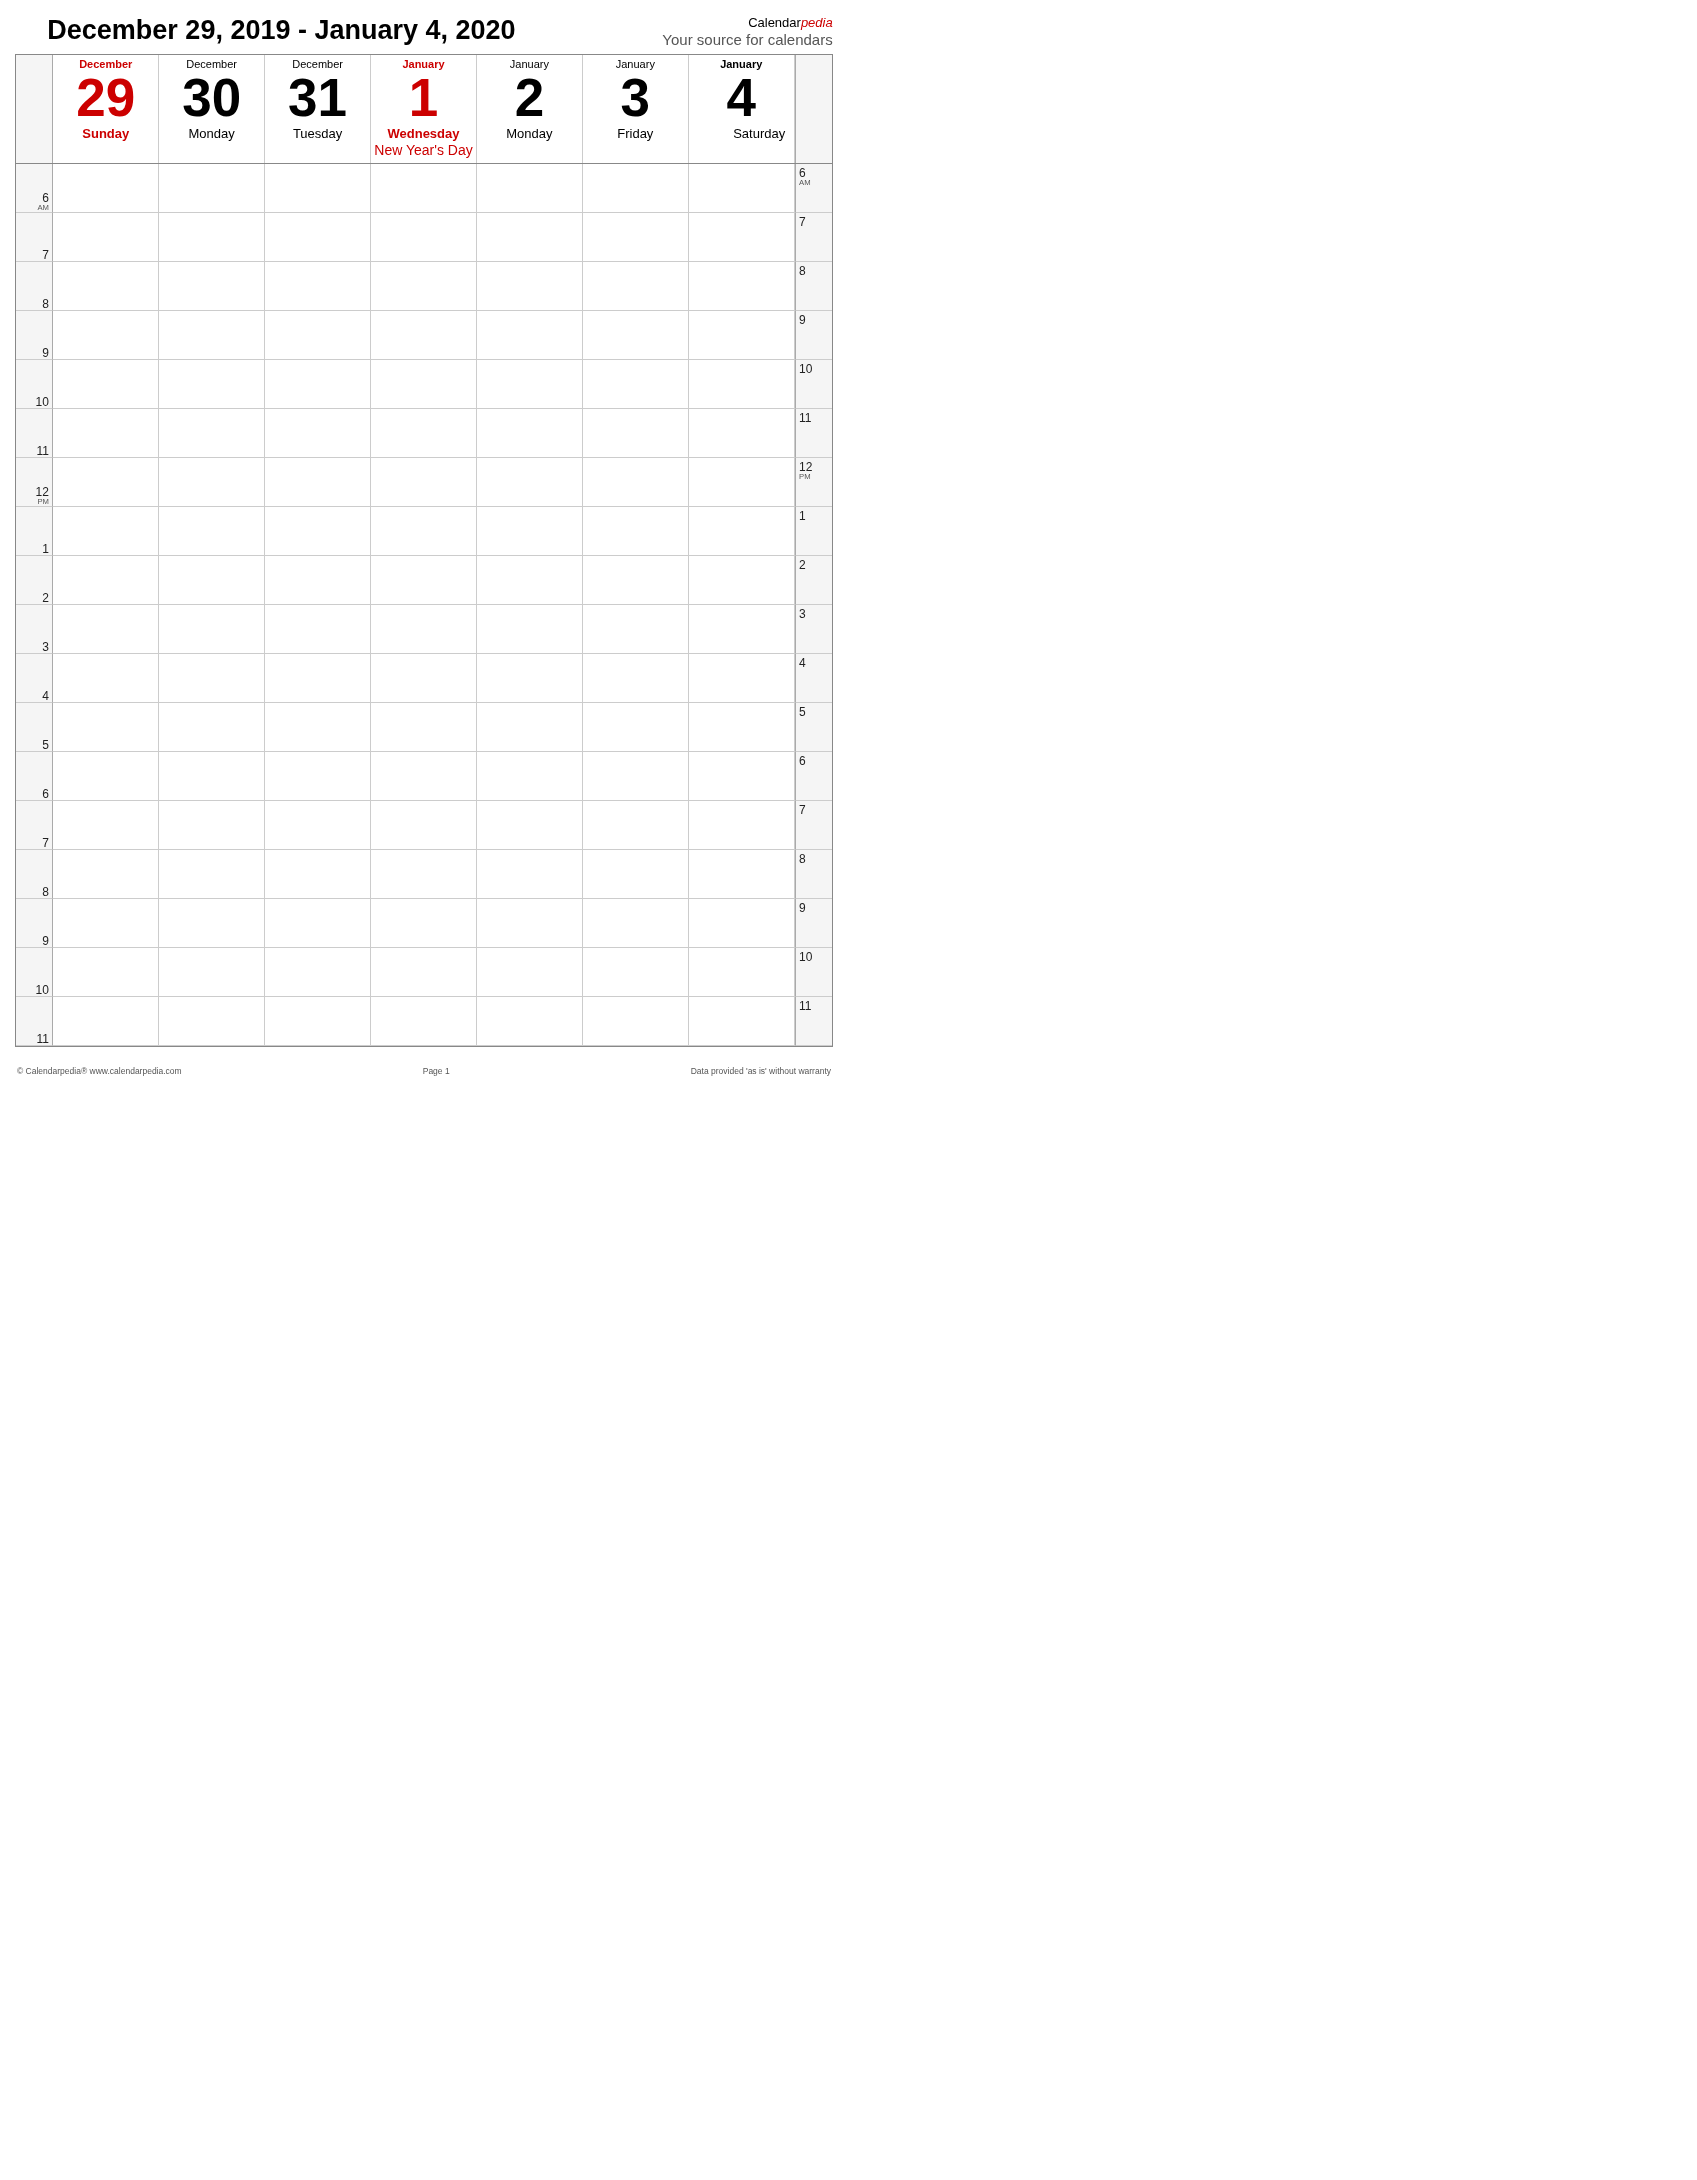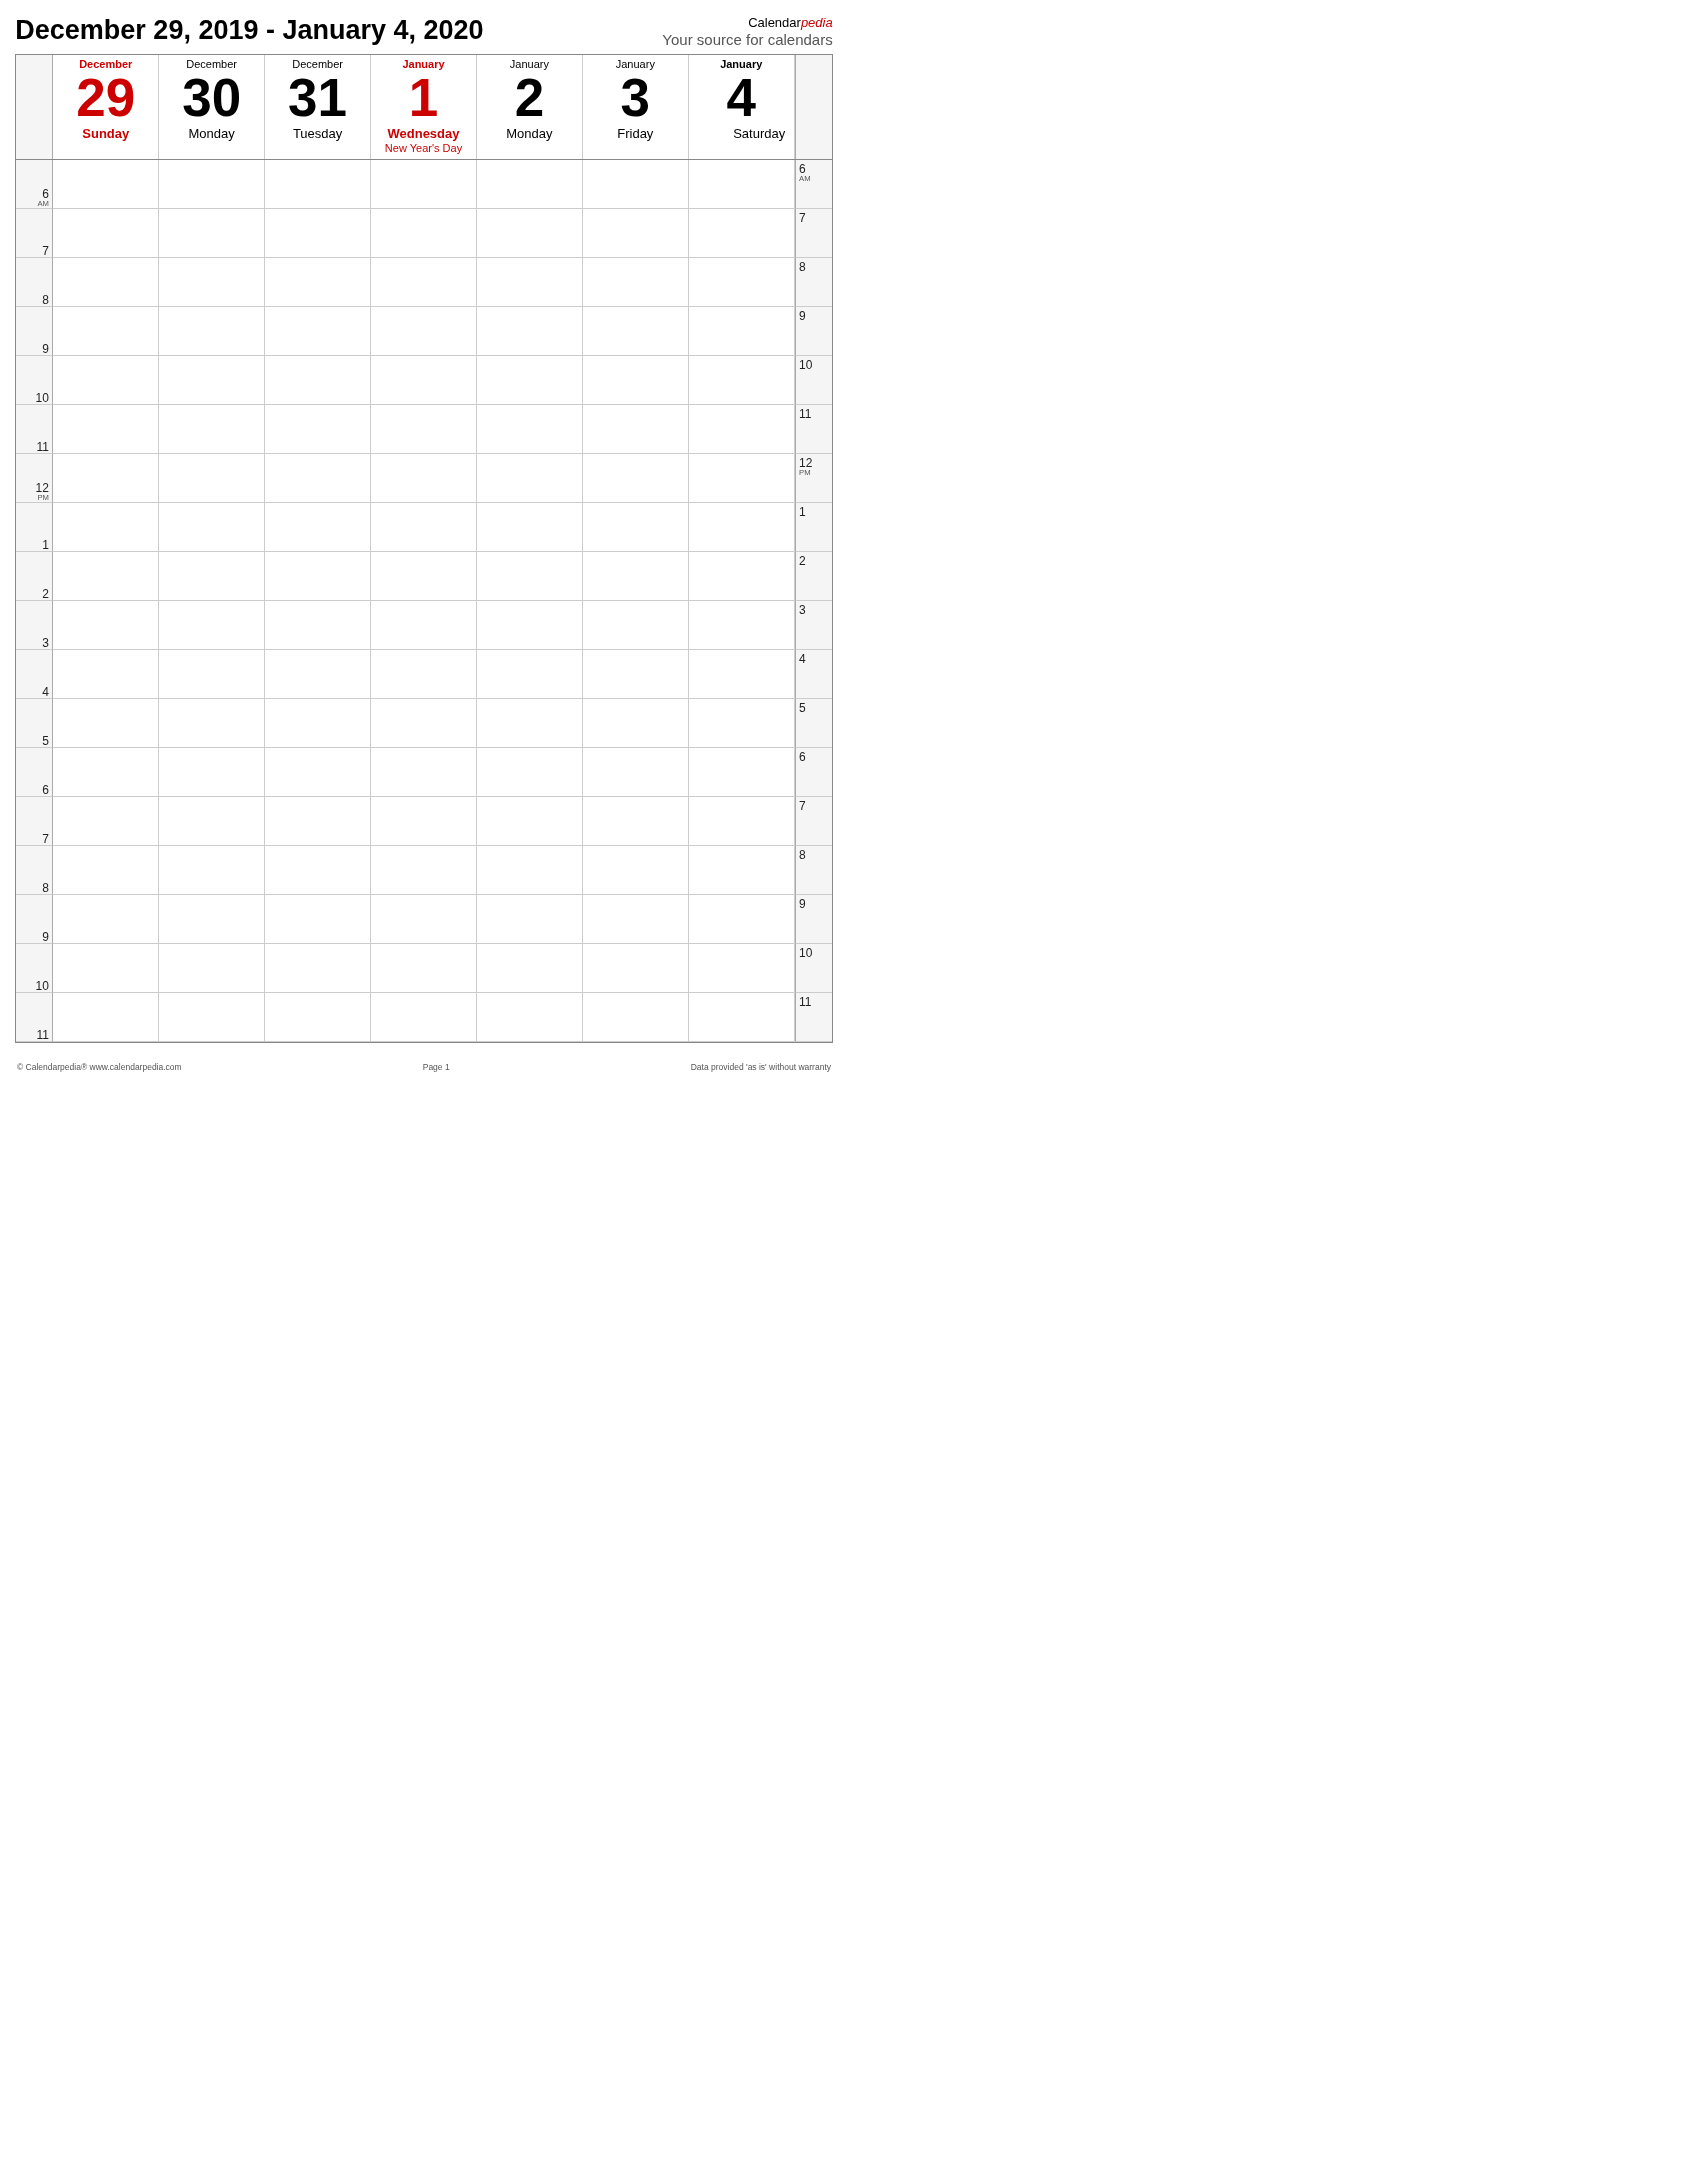--- a/index.html
+++ b/index.html
@@ -14,20 +14,21 @@
     .header-row {
       display: flex;
       justify-content: space-between;
       align-items: flex-start;
       margin-bottom: 5.1px;
     }
     .main-title {
       font-size: 27px;
       font-weight: bold;
       color: #000;
+      margin-left: 32px;
     }
     .brand {
       text-align: right;
       line-height: 1.2;
       font-size: 11px;
     }
     .brand-main {
       font-size: 13px;
       color: #000;
     }
@@ -72,21 +73,21 @@
     }
     .dh-day-num.red { color: #cc0000; }
     .dh-day-num.bold-black { color: #000; font-weight: 900; }
     .dh-weekday {
       font-size: 13px;
       color: #000;
     }
     .dh-weekday.red { color: #cc0000; font-weight: bold; }
     .dh-weekday.bold { font-weight: normal; padding-left: 36px; }
     .dh-holiday {
-      font-size: 11px;
+      font-size: 14px;
       color: #cc0000;
       margin-top: 0.9px;
     }
 
     
     .time-grid {
       display: grid;
       grid-template-columns: 37px repeat(7, 1fr) 37px;
     }
     .time-label-cell {

